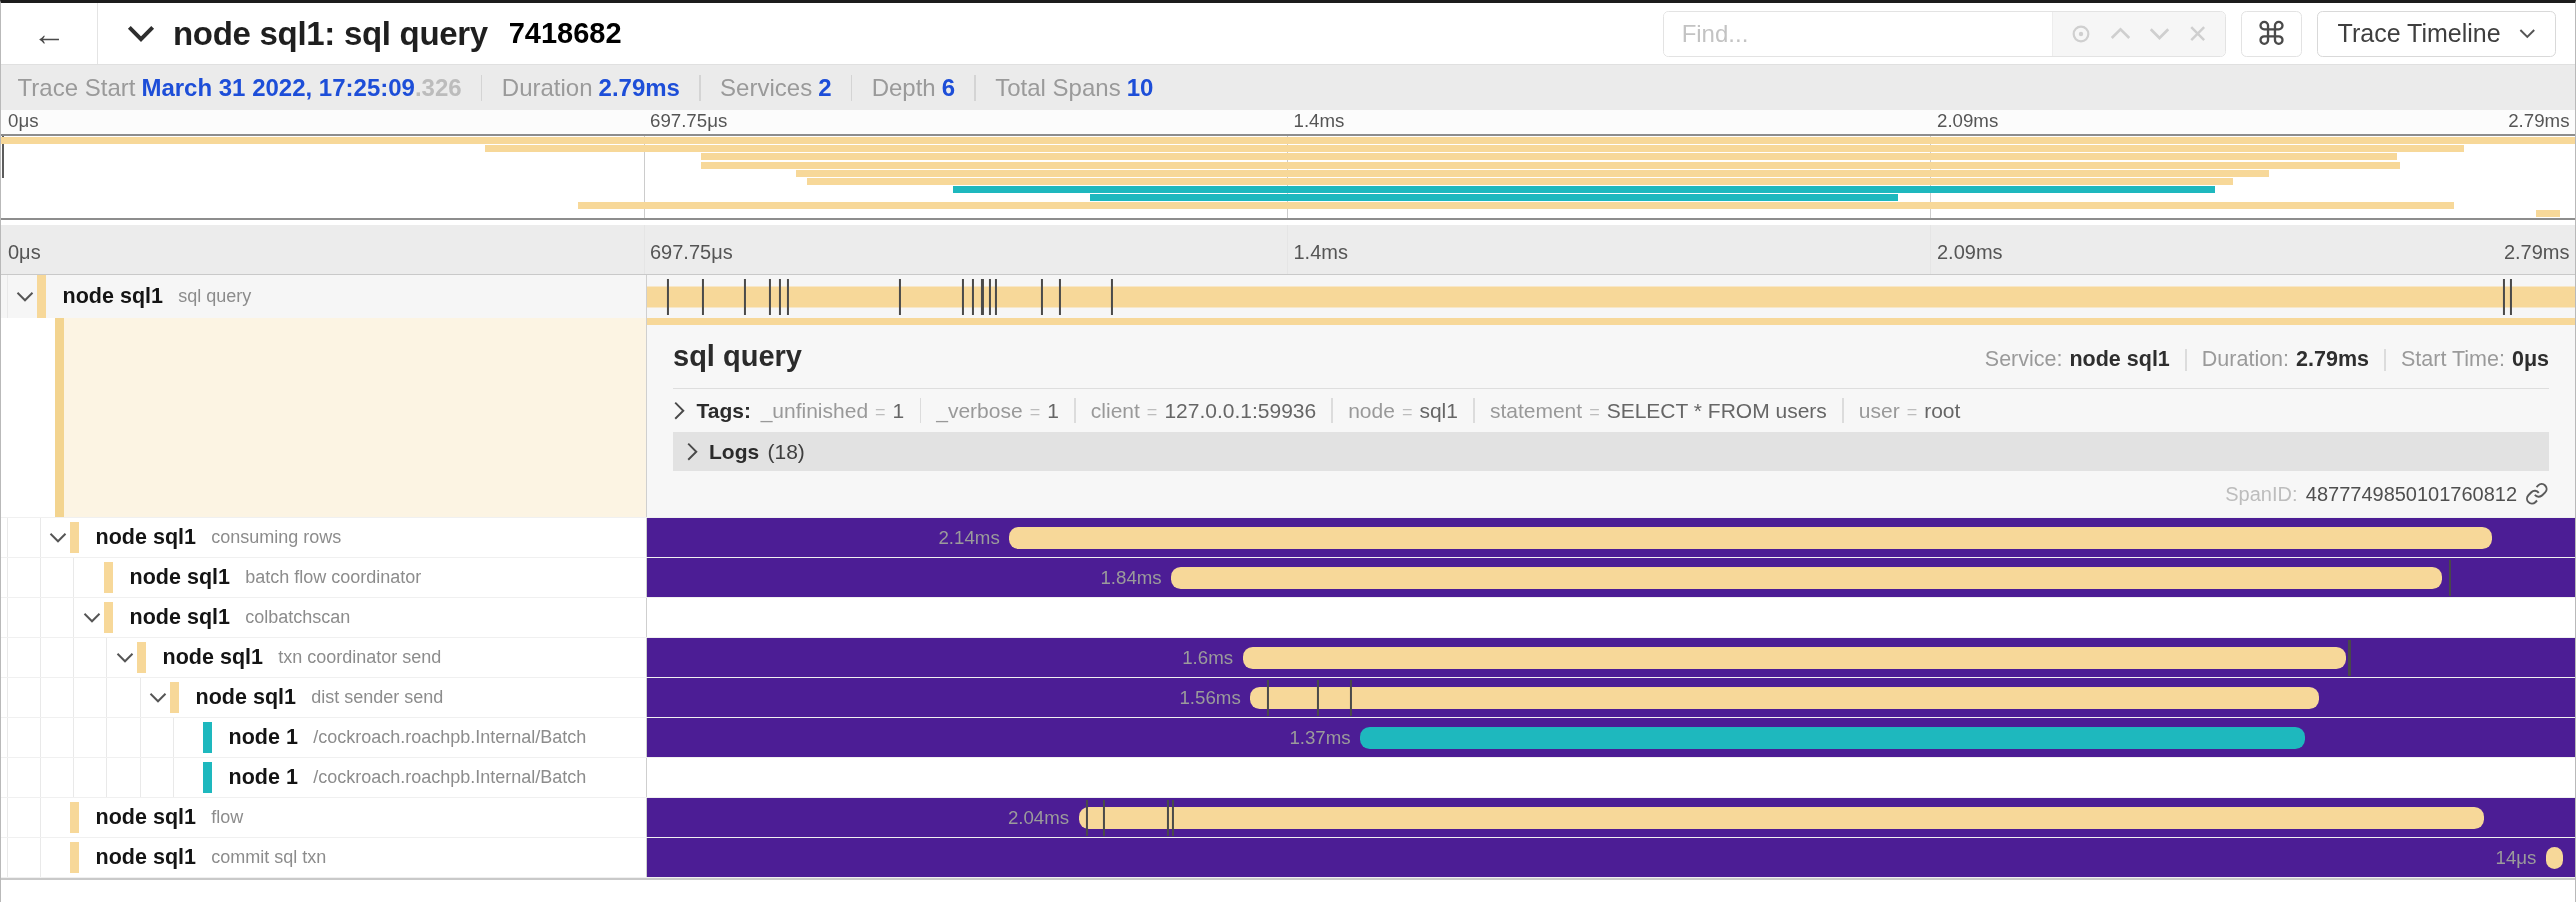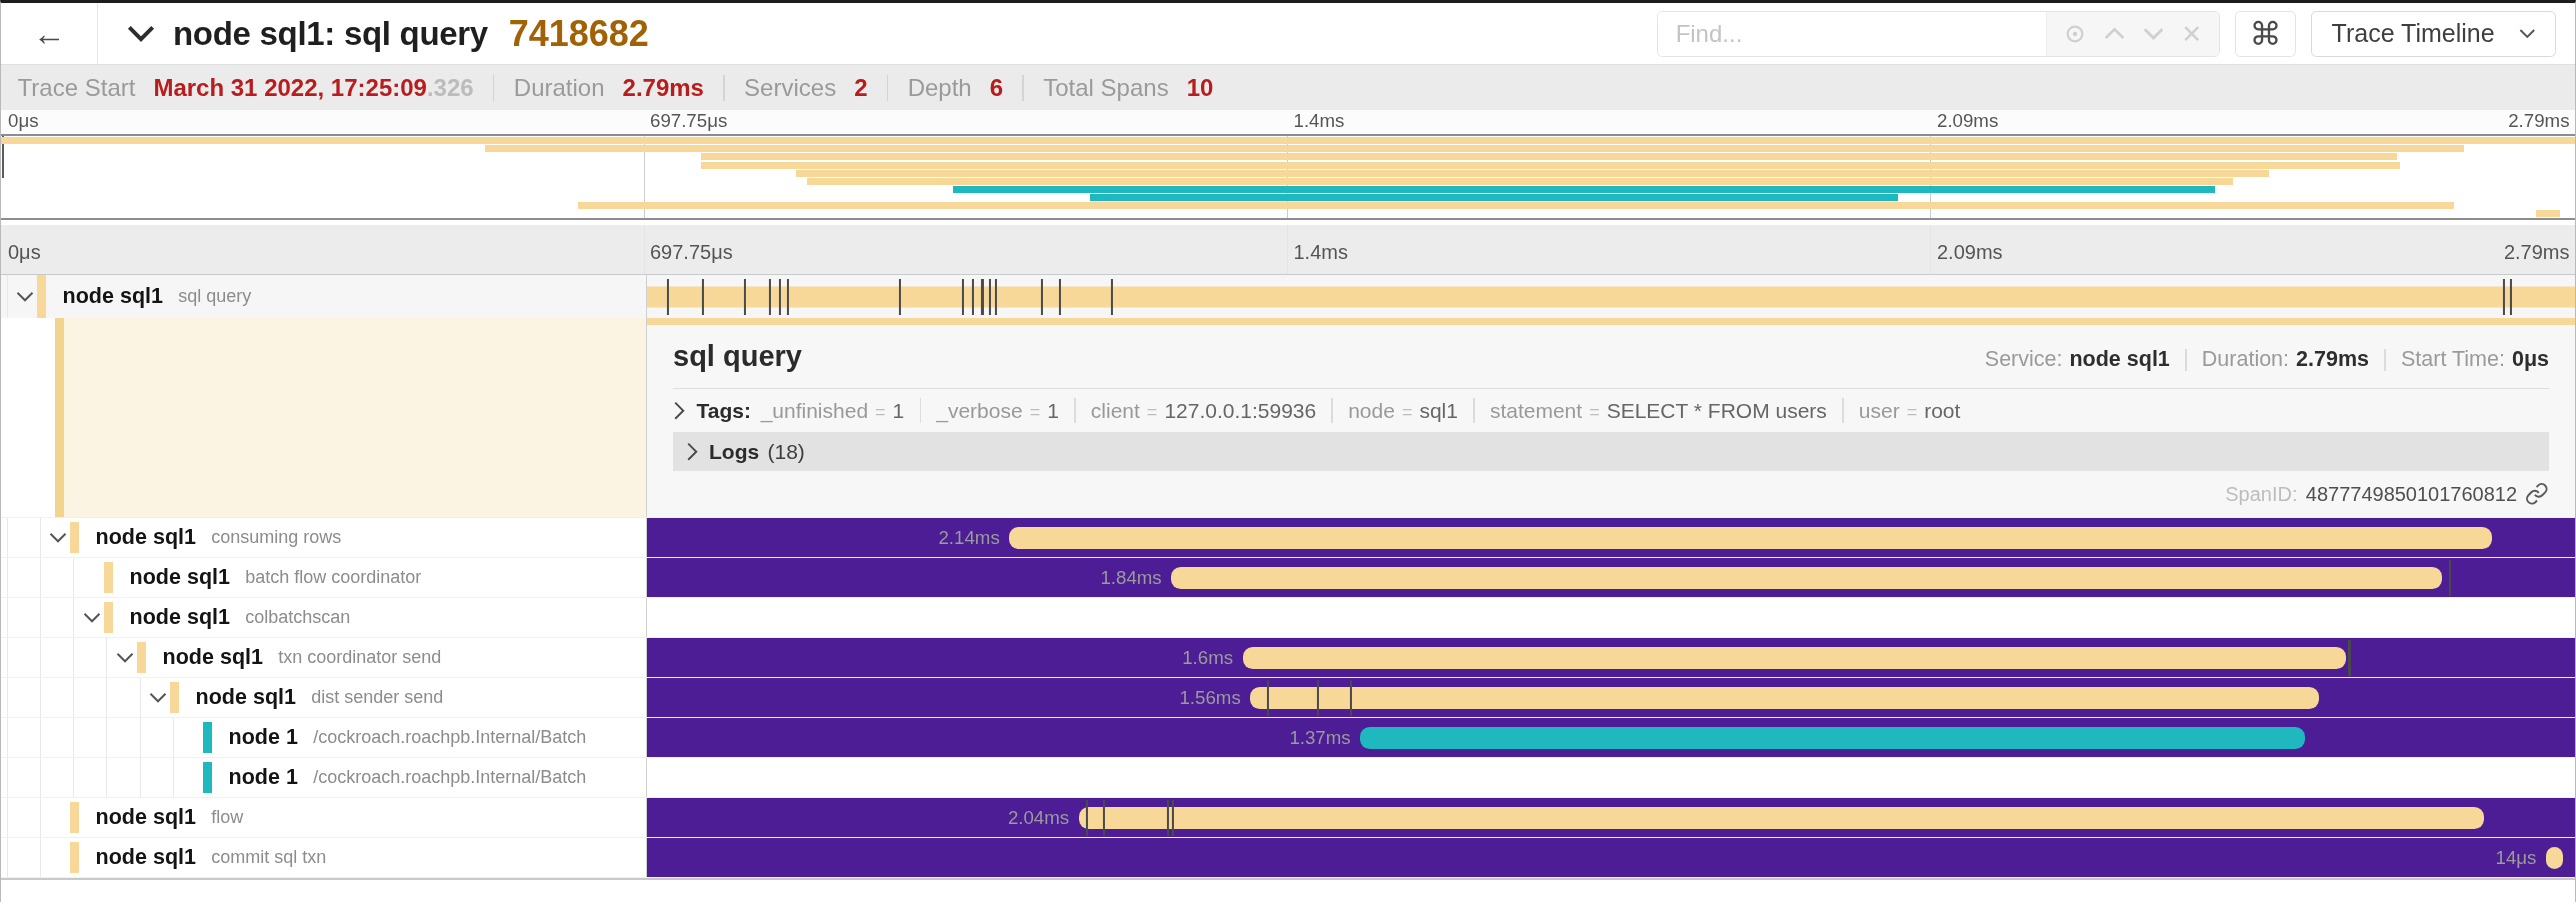--- a/index.html
+++ b/index.html
@@ -7,37 +7,37 @@
   body { font-family:"Liberation Sans", sans-serif; color:#333; }
   .app { width:2576px; height:903px; border:1.4px solid #b9b9b9; border-top:3.5px solid #1c1c1c;
          overflow:hidden; background:#fff; position:relative; }
 
   
   .topbar { height:61px; display:flex; align-items:center; background:#fff; }
   .back-btn { width:97px; height:100%; display:flex; align-items:center; justify-content:center;
               border-right:1.4px solid #e4e4e4; font-size:33px; color:#4a4a4a; cursor:pointer; }
   .title-wrap { display:flex; align-items:center; margin-left:29px; gap:18px; }
   .page-title { font-size:33px; font-weight:bold; color:#1f1f1f; letter-spacing:-0.3px; }
-  .trace-id { font-size:36px; font-weight:600; color:#a16207; margin-left:2.8px; }
+  .trace-id { font-size:29px; font-weight:600; color:#000000; margin-left:2.8px; }
   .controls { margin-left:auto; display:flex; align-items:center; gap:15.3px; margin-right:19.4px; }
   .find-group { display:flex; height:46px; border:1.4px solid #e3e3e3; border-radius:5.5px; overflow:hidden; width:563px; background:#fff; }
   .find-group input { flex:1; border:none; outline:none; padding:0 18px; font-size:24px; color:#444;
                       font-family:"Liberation Sans", sans-serif; }
   .find-group input::placeholder { color:#c3c3c3; }
   .find-suffix { width:173px; background:#f6f6f6; border-left:1.4px solid #ededed; display:flex;
                  align-items:center; justify-content:space-evenly; }
   .kbd-btn { width:61px; height:46px; border:1.4px solid #e3e3e3; border-radius:5.5px; display:flex;
              align-items:center; justify-content:center; font-size:32px; color:#4a4a4a; background:#fff; cursor:pointer; }
   .view-btn { height:46px; border:1.4px solid #d9d9d9; border-radius:5.5px; padding:0 19.4px; display:flex;
-              align-items:center; gap:24px; font-size:25px; color:#3f3f3f; background:#fff; cursor:pointer; }
+              align-items:center; gap:18px; font-size:25px; color:#3f3f3f; background:#fff; cursor:pointer; }
 
   
   .trace-info { height:46px; background:#ebebeb; border-top:1.4px solid #e0e0e0; display:flex;
                 align-items:center; padding-left:16.6px; font-size:24px; color:#9a9a9a; }
-  .trace-info b { color:#b91c1c; margin-left:18px; }
+  .trace-info b { color:#1d4ed8; margin-left:6px; }
   .trace-info .frac { color:#bcbcbc; font-weight:bold; }
   .sep { width:1.4px; height:26px; background:#d4d4d4; margin:0 19.4px; }
 
   
   .ruler { position:relative; }
   .mini-ruler { height:23.6px; background:#fcfcfc; font-size:18.7px; color:#555; }
   .rlab { position:absolute; bottom:2.1px; white-space:nowrap; }
   .rlab.last { right:5.5px; }
 
   .grid-bg { background-image:linear-gradient(#e5e5e5,#e5e5e5),linear-gradient(#e5e5e5,#e5e5e5),linear-gradient(#e5e5e5,#e5e5e5);

